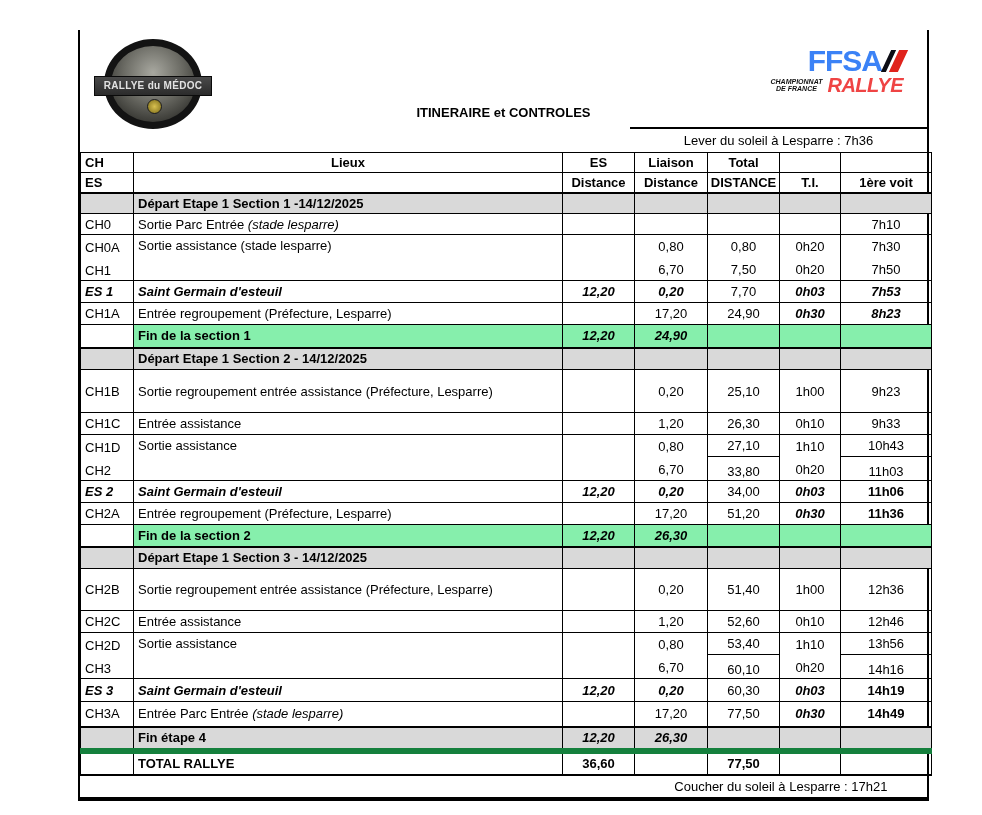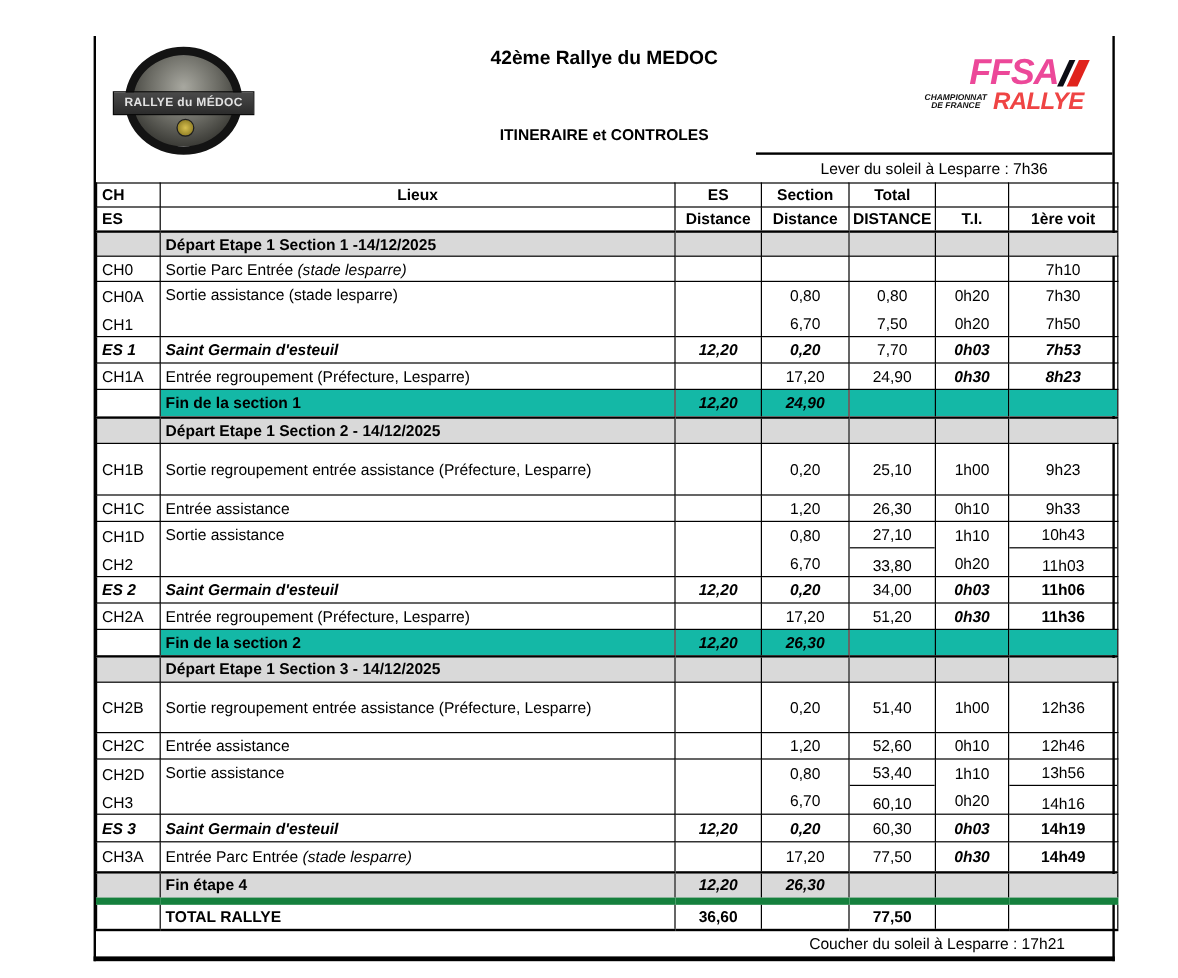--- a/index.html
+++ b/index.html
@@ -21,38 +21,38 @@
          box-sizing:border-box;border:7px solid #131313;
          background:radial-gradient(circle at 50% 35%, #a8a8a0, #6b6b64 45%, #2e2e2a 85%, #0c0c0a);}
   .medoc .banner{position:absolute;left:0;top:40px;width:118px;height:20px;box-sizing:border-box;
          background:linear-gradient(#4a4a4a,#2b2b2b);border:1px solid #0a0a0a;color:#e2e2e2;
          font-weight:bold;font-size:10px;line-height:18px;text-align:center;letter-spacing:.3px;}
   .medoc .emblem{position:absolute;left:53px;top:63px;width:13px;height:13px;border-radius:50%;
          background:radial-gradient(#d8c050,#7a6a18);border:1px solid #1d1d1d;}
   
   .ffsa{position:absolute;right:24px;top:16px;}
   .ffsa-top{display:flex;align-items:center;justify-content:flex-end;}
-  .ffsa-name{font-size:30px;font-weight:900;font-style:italic;letter-spacing:-1px;color:#ec4899;line-height:30px;}
+  .ffsa-name{font-size:30px;font-weight:900;letter-spacing:-1px;color:#3b82f6;line-height:30px;}
   .flag{display:inline-flex;margin-left:4px;}
   .fb{display:inline-block;width:5px;height:22px;background:#0c0c14;transform:skewX(-25deg);}
   .fr{display:inline-block;width:9px;height:22px;background:#e0231c;transform:skewX(-25deg);margin-left:3px;}
   .ffsa-bottom{display:flex;align-items:center;justify-content:flex-end;gap:5px;margin-top:-1px;}
   .champ{font-size:7px;font-weight:bold;font-style:italic;text-align:center;line-height:7px;color:#111;}
   .series{font-size:20px;font-weight:900;font-style:italic;color:#ef4444;line-height:20px;letter-spacing:-.5px;}
   
   table{border-collapse:collapse;table-layout:fixed;width:100%;font-size:13px;}
   td{border:1px solid #000;padding:0 4px;overflow:hidden;white-space:nowrap;vertical-align:middle;
      line-height:15px;}
   td.c{text-align:center;padding:0 1px;}
   .b{font-weight:bold;}
   .i{font-style:italic;}
   .bi{font-weight:bold;font-style:italic;}
   tr.h2 td{border-bottom:2px solid #000;}
   tr.sec td{background:#d9d9d9;border-top:2px solid #000;}
-  tr.fin td{background:#14b8a6;}
+  tr.fin td{background:#86efac;}
   tr.fin td.chw{background:#ffffff;}
   tr.fine td{background:#d9d9d9;border-top:2px solid #000;}
   tr.tot td{border-top:6px solid #15803d;border-bottom:2px solid #000;}
   td.vt{vertical-align:top;padding-top:3px;}
   .two{display:flex;flex-direction:column;justify-content:space-between;height:38px;margin:2px 0;}
   .two>span{display:block;}
   td.ib{padding:0;}
   td.ib .two{margin:2px 0 0 0;height:41px;}
   td.ib .two>span:first-child{border-bottom:1px solid #000;padding-bottom:3px;}
   td.footer{border-left:none;border-right:none;border-bottom:none;text-align:right;
@@ -63,21 +63,20 @@
 
 <div class="page">
   <div class="sheet">
 
     <div class="hdr">
       <div class="medoc">
         <div class="disc"></div>
         <div class="banner">RALLYE du MÉDOC</div>
         <div class="emblem"></div>
       </div>
-      <div class="title">42ème Rallye du MEDOC</div>
       <div class="subtitle">ITINERAIRE et CONTROLES</div>
       <div class="ffsa">
         <div class="ffsa-top">
           <span class="ffsa-name">FFSA</span>
           <span class="flag">
               <span class="fb"></span>
               <span class="fr"></span>
             </span>
         </div>
         <div class="ffsa-bottom">
@@ -99,21 +98,21 @@
           <col style="width:72px">
           <col style="width:61px">
           <col style="width:91px">
       </colgroup>
 
       <tbody>
           <tr class="h1" style="height:20px">
         <td class="b">CH</td>
         <td class="b c">Lieux</td>
         <td class="b c">ES</td>
-        <td class="b c">Section</td>
+        <td class="b c">Liaison</td>
         <td class="b c">Total</td>
         <td></td>
         <td></td>
       </tr>
       <tr class="h2" style="height:20px">
         <td class="b">ES</td>
         <td></td>
         <td class="b c">Distance</td>
         <td class="b c">Distance</td>
         <td class="b c">DISTANCE</td>

